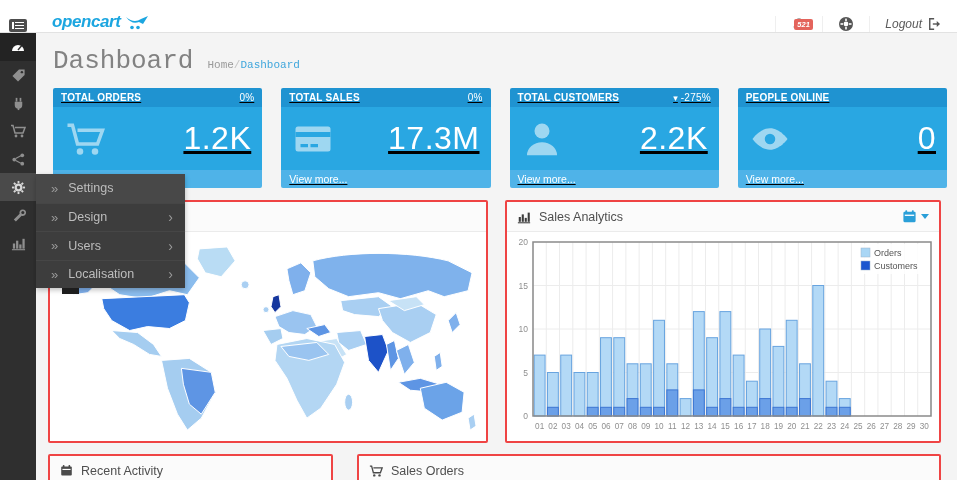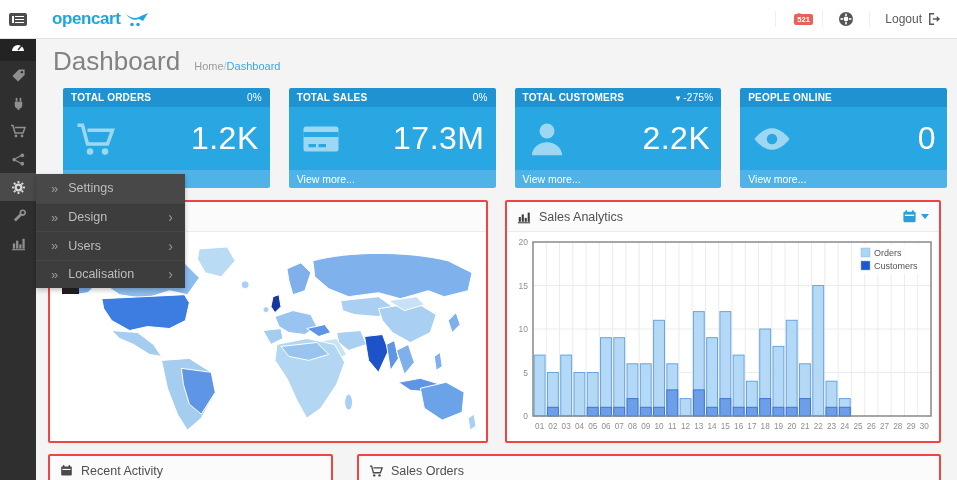--- a/index.html
+++ b/index.html
@@ -1,21 +1,21 @@
 <!DOCTYPE html>
 <html><head>
 <meta charset="utf-8">
 <style>
   * { box-sizing: border-box; margin: 0; padding: 0; }
   html,body { width:957px; height:480px; overflow:hidden; }
   body { font-family:"Liberation Sans",sans-serif; background:#f4f4f4; position:relative; }
 
   
-  .top-header { position:absolute; top:0; left:0; width:957px; height:39px; background:#fff;
-    border-bottom:1px solid #e2e2e2; display:flex; align-items:center; z-index:70; }
+  .top-header { position:absolute; top:0; left:0; width:957px; height:33px; background:#fff;
+    border-bottom:1px solid #e2e2e2; display:flex; align-items:flex-end; z-index:70;font-style:italic; }
   .menu-toggle { width:36px; display:flex; align-items:center; justify-content:center; cursor:pointer; }
   .hamburger { width:18px; height:13px; background:#4d4d4d; border-radius:2px; position:relative; }
   .hamburger:before { content:""; position:absolute; left:6px; top:3px; width:9px; height:7px;
     background:linear-gradient(#fff 0 1.4px, transparent 1.4px 2.9px, #fff 2.9px 4.3px, transparent 4.3px 5.7px, #fff 5.7px 7px); }
   .hamburger:after { content:""; position:absolute; left:3px; top:3px; width:1.6px; height:7px; background:#fff; }
   .logo { display:flex; align-items:center; margin-left:16px; gap:4px; }
   .logo-text { color:#1ca6e0; font-size:17px; font-weight:bold; letter-spacing:-0.4px; }
   .hdr-right { margin-left:auto; display:flex; align-items:stretch; }
   .hdr-item { display:flex; align-items:center; padding:0 15px; border-left:1px solid #efefef; position:relative; cursor:pointer; }
   .badge { position:absolute; top:3px; left:18px; background:#e4645c; color:#fff; font-size:7.5px;
@@ -33,28 +33,28 @@
     box-shadow:0 2px 5px rgba(0,0,0,.25); }
   .fly-item { height:28.5px; display:flex; align-items:center; padding:0 12px 0 15px; color:#bdbdbd;
     font-size:12.5px; cursor:pointer; border-top:1px solid #464646; }
   .fly-item:first-child { border-top:none; background:#484848; }
   .fly-item .dbl { color:#9a9a9a; margin-right:10px; font-size:13px; }
   .fly-item .chev { margin-left:auto; color:#9a9a9a; font-size:14px; }
   .flyout-notch { position:absolute; left:62px; top:288px; width:17px; height:6px; background:#1d1d1d; z-index:61; }
 
   
   .content { position:absolute; left:36px; top:33px; right:0; bottom:0; }
-  .title-row { padding:13px 0 0 17px; display:flex; align-items:baseline; gap:14px; height:55px; }
+  .title-row { padding:13px 0 0 17px; display:flex; align-items:baseline; gap:14px; height:55px;font-family:Liberation Mono, monospace; }
   .page-title { font-size:26px; font-weight:400; color:#828282; }
   .breadcrumb { font-size:11px; color:#9a9a9a; display:flex; gap:0; align-items:baseline; }
   .breadcrumb .link { color:#3fa6dc; cursor:pointer; }
   .breadcrumb .sep { color:#c5c5c5; }
 
   
-  .tiles-row { display:grid; grid-template-columns:repeat(4,1fr); gap:19px; margin:0 10px 0 27px; }
+  .tiles-row { display:grid; grid-template-columns:repeat(4,1fr); gap:19px; margin:0 10px 0 17px;text-decoration:underline; }
   .tile { border-radius:2px; overflow:hidden; color:#fff; }
   .tile-head { display:flex; justify-content:space-between; align-items:center; background:#1f93d1;
     padding:4px 8px; font-size:10px; font-weight:bold; letter-spacing:.2px; }
   .tile-head .pct { font-weight:normal; font-size:10px; display:flex; align-items:center; gap:3px; }
   .tile-body { position:relative; background:#29a7e2; height:63px; display:flex; align-items:center;
     justify-content:flex-end; padding:0 11px; }
   .tile-value { font-size:32px; font-weight:300; letter-spacing:.5px; }
   .tile-icon { position:absolute; left:12px; top:12px; width:40px; height:40px; opacity:.55; }
   .tile-foot { background:#4fb3e8; padding:3px 8px; font-size:10.5px; cursor:pointer; }
 

